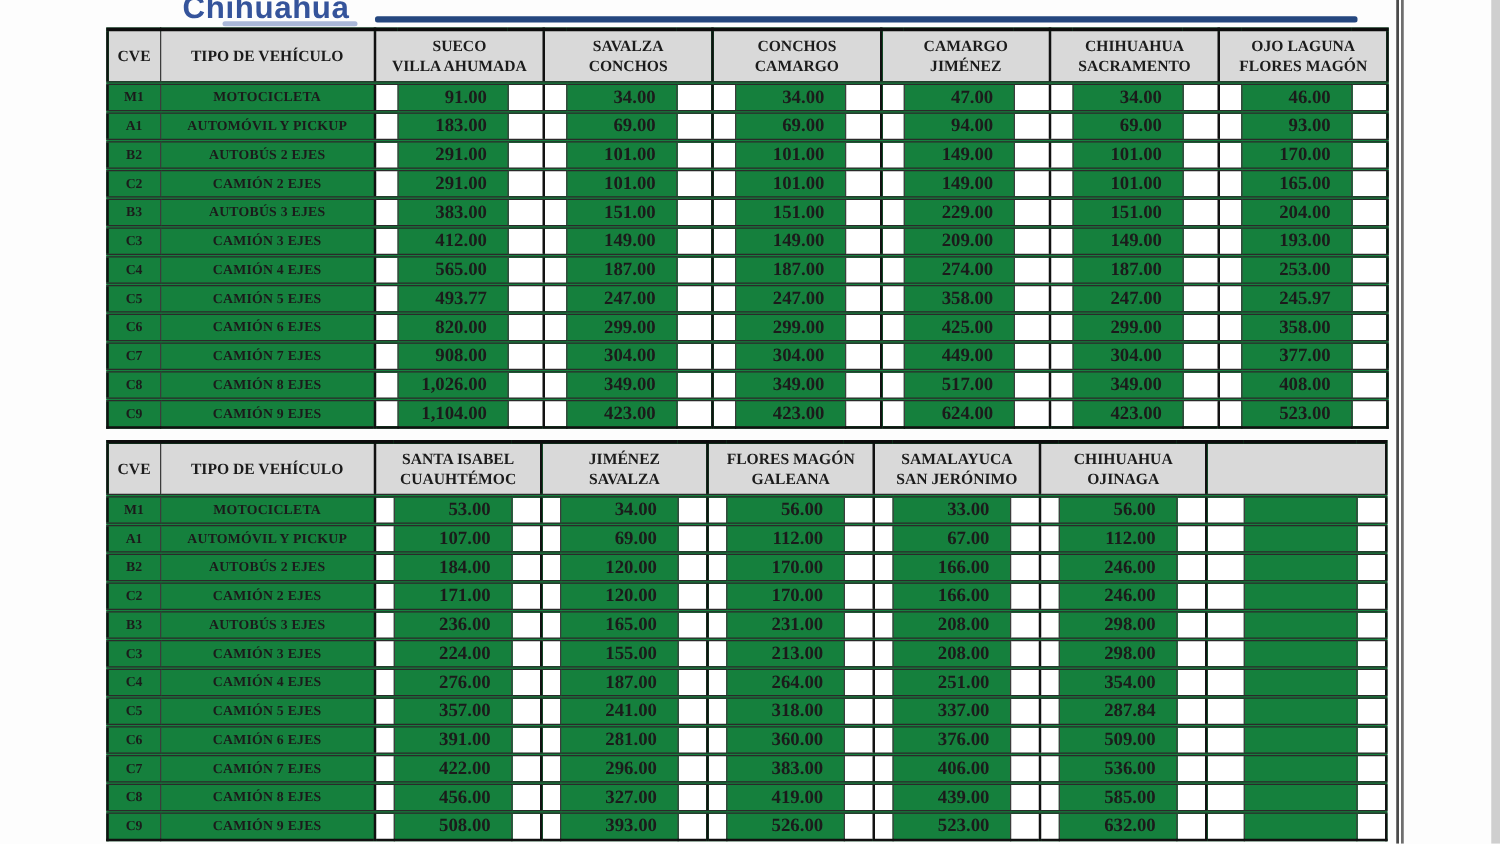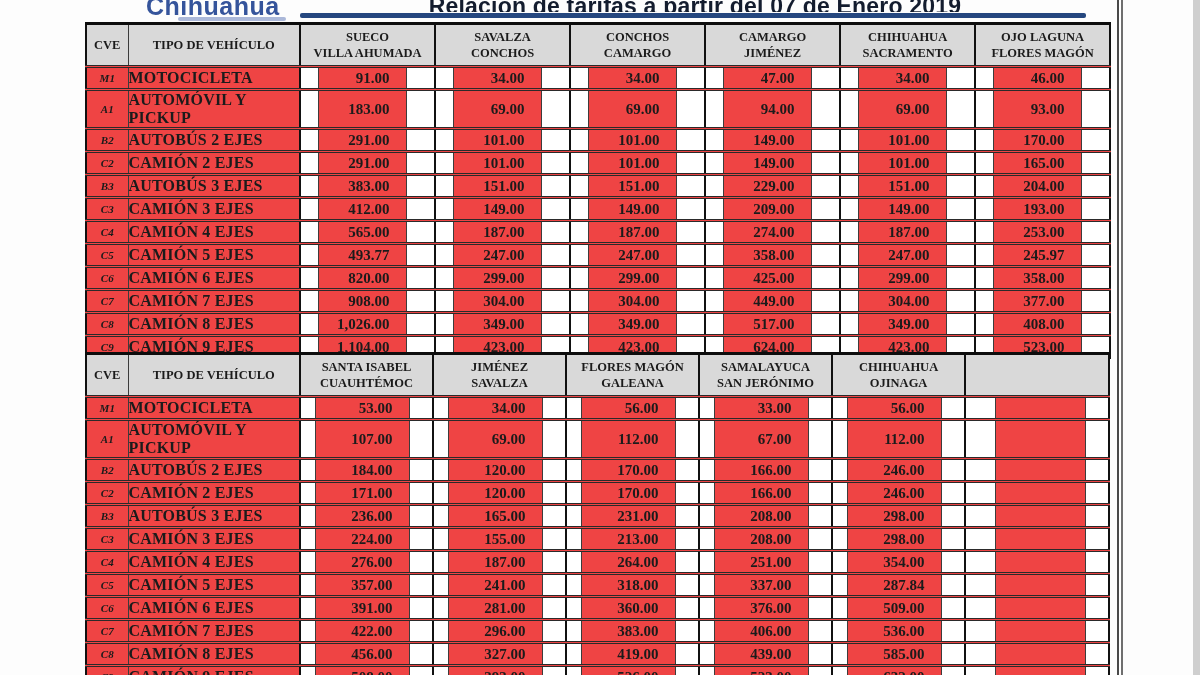--- a/index.html
+++ b/index.html
@@ -39,38 +39,38 @@
     background: #25477f; border-radius: 2px;
   }
 
   
   table.tariff {
     position: absolute; left: 85px;
     border-collapse: collapse; table-layout: fixed;
     width: 1023px;
     border: 2px solid #111;
     border-top: 3px solid #0d0d0d;
-    background: #ef4444;
+    background: #15803d;
     color: #1b1b1b;
   }
   #t1 { top: 22px; }
   #t2 { top: 352px; }
   .tariff th, .tariff td { border: 1px solid #3c3c3c; padding: 0; overflow: hidden; }
   .tariff thead th {
     background: #d9d9d9;
     height: 40px;
     font-size: 12.5px; font-weight: bold;
     text-align: center; vertical-align: middle;
     white-space: pre-line; line-height: 1.3;
     border-bottom: 2px solid #111;
   }
   .tariff tbody td { height: 20px; border-top: 3px double #2a2a2a; }
   .tariff .group-start { border-left: 2px solid #111; }
-  .tariff td.cve { font-size: 11px; font-weight: bold; text-align: center; font-style: italic; }
-  .tariff td.tipo { font-size: 16px; font-weight: bold; text-align: left; letter-spacing: 0.2px; }
+  .tariff td.cve { font-size: 11px; font-weight: bold; text-align: center; }
+  .tariff td.tipo { font-size: 11px; font-weight: bold; text-align: center; letter-spacing: 0.2px; }
   .tariff td.val { font-size: 15px; font-weight: bold; text-align: right; padding-right: 16px; white-space: nowrap; }
   .tariff td.sp { background: #fff; }
 
   
   .page-edge-line {
     position: absolute; left: 1117px; top: 0; width: 6px; height: 675px;
     background: linear-gradient(to right, #4a4a4a 0 2px, #ffffff 2px 4px, #6f6f6f 4px 6px);
   }
   .page-right-strip {
     position: absolute; left: 1193px; top: 0; width: 7px; height: 675px;
@@ -80,23 +80,20 @@
 </head>
 <body>
 
 <div class="page">
 
   <div class="top-band">
     <div class="logo">Chihuahua</div>
   </div>
   <div class="logo-tagline"></div>
 
-  <div class="page-title">
-    <span>Relación de tarifas a partir del 07 de Enero 2019</span>
-  </div>
   <div class="title-underline"></div>
 
   <table class="tariff" id="t1">
     <colgroup>
       <col style="width:42px">
         <col style="width:172px">
       <col style="width:18px">
         <col style="width:88px">
         <col style="width:29px">
       <col style="width:18px">

